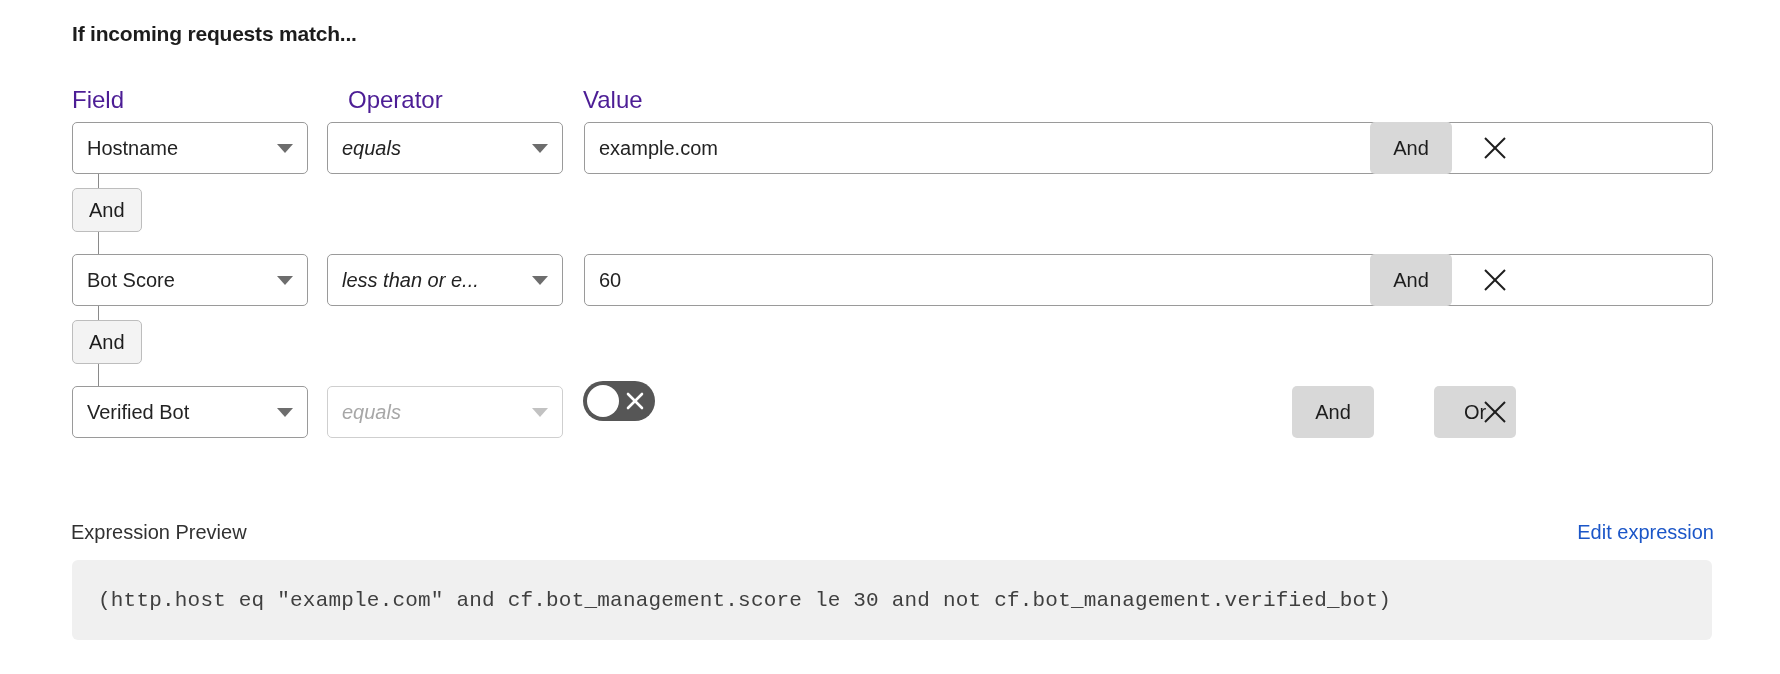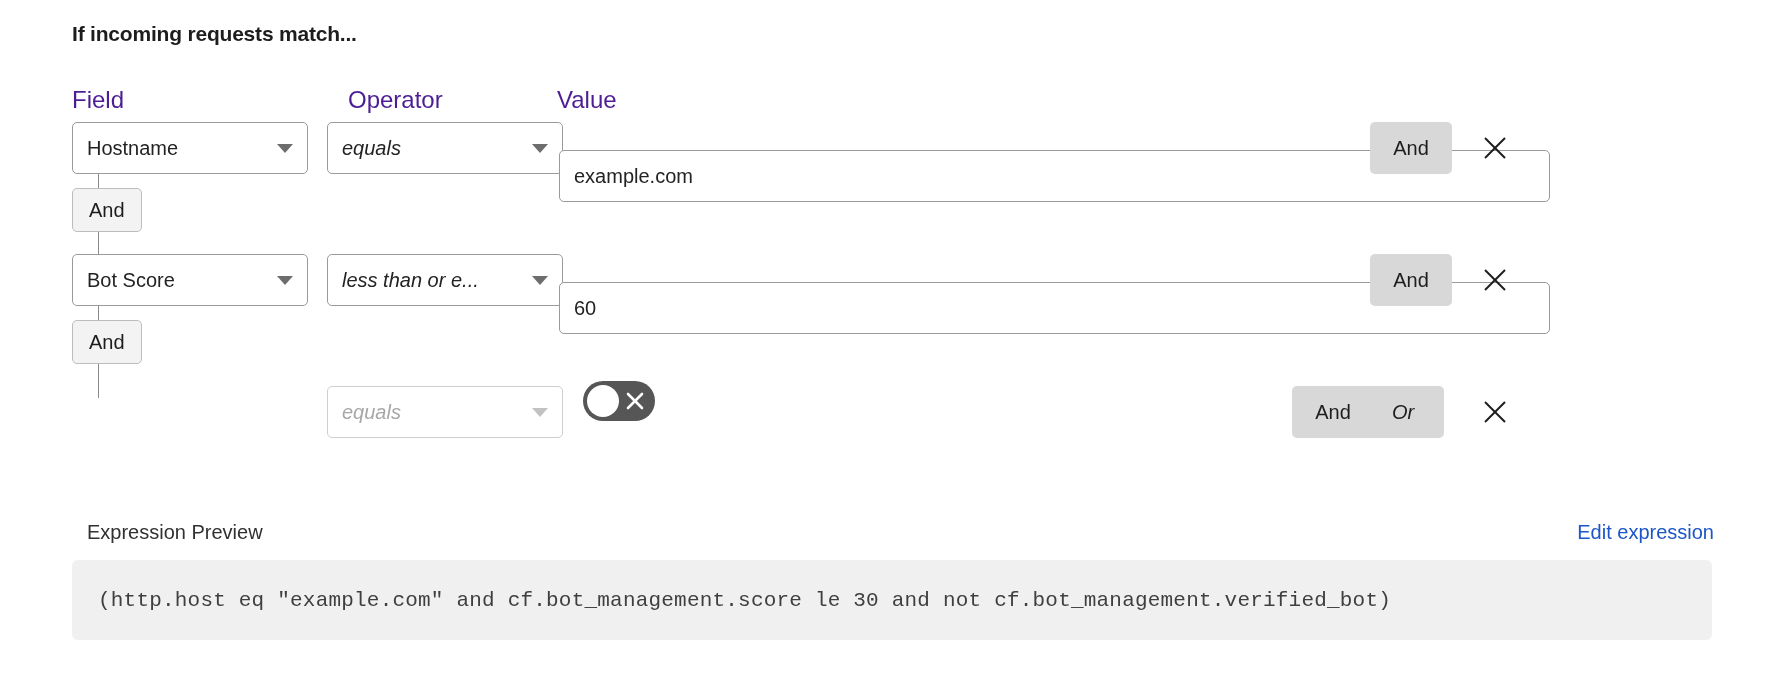--- a/index.html
+++ b/index.html
@@ -38,21 +38,21 @@
   
   .col-head {
     position: absolute;
     top: 86px;
     font-size: 24px;
     color: #4c1d95;
     white-space: nowrap;
   }
   .col-head.field    { left: 72px;  }
   .col-head.operator { left: 316px; margin-left: 32px; }
-  .col-head.value    { left: 557px; }
+  .col-head.value    { left: 583px; }
 
   
   .rule-row {
     position: absolute;
     left: 72px;
     height: 52px;
     width: 1640px;
   }
   .rule-row.r1 { top: 122px; }
   .rule-row.r2 { top: 254px; }
@@ -91,23 +91,22 @@
     flex: none;
     margin-left: 8px;
   }
   .select.disabled {
     border-color: #cfcfcf;
     color: #a7a7a7;
   }
   .select.disabled .caret { border-top-color: #c2c2c2; }
 
   .value-input {
-    left: 487px;
-    width: 991px;
-    margin-top: 28px;
+    left: 512px;
+    width: 1129px;
   }
   .value-input .txt { color: #232323; }
 
   
   .logic-btn {
     position: absolute;
     box-sizing: border-box;
     height: 52px;
     min-width: 82px;
     background: #d8d8d8;
@@ -117,21 +116,21 @@
     font-size: 20px;
     color: #1d1d1d;
     display: flex;
     align-items: center;
     justify-content: center;
     cursor: pointer;
     padding: 0 14px;
   }
   .logic-and-r1, .logic-and-r2 { left: 1298px; }
   .logic-and-r3 { left: 1220px; }
-  .logic-or-r3  { left: 1290px; font-style: italic; }
+  .logic-or-r3  { left: 1362px; }
 
   .close-x {
     position: absolute;
     left: 1397px;
     top: 0;
     width: 52px;
     height: 52px;
     display: flex;
     align-items: center;
     justify-content: center;
@@ -198,21 +197,21 @@
   }
   .toggle .x-mark {
     flex: none;
     margin-left: 5px;
     display: block;
   }
 
   
   .preview-label {
     position: absolute;
-    left: 87px;
+    left: 71px;
     top: 521px;
     font-size: 20px;
     color: #313131;
     white-space: nowrap;
   }
   .edit-expression {
     position: absolute;
     right: 66px;
     top: 521px;
     font-size: 20px;
@@ -303,20 +302,24 @@
     </div>
   </div>
 
   <div class="connector c2">
     <div class="line top"></div>
     <div class="chip">And</div>
     <div class="line bottom"></div>
   </div>
 
   <div class="rule-row r3">
+    <div class="control select field">
+      <span>Verified Bot</span>
+      <span class="caret"></span>
+    </div>
     <div class="control select operator disabled">
       <span>equals</span>
       <span class="caret"></span>
     </div>
     <div class="toggle">
       <span class="knob"></span>
       <svg class="x-mark" width="22" height="22" viewBox="0 0 22 22" aria-hidden="true">
         <line x1="4" y1="4" x2="18" y2="18" stroke="#ffffff" stroke-width="2.6" stroke-linecap="round"></line>
         <line x1="18" y1="4" x2="4" y2="18" stroke="#ffffff" stroke-width="2.6" stroke-linecap="round"></line>
       </svg>

